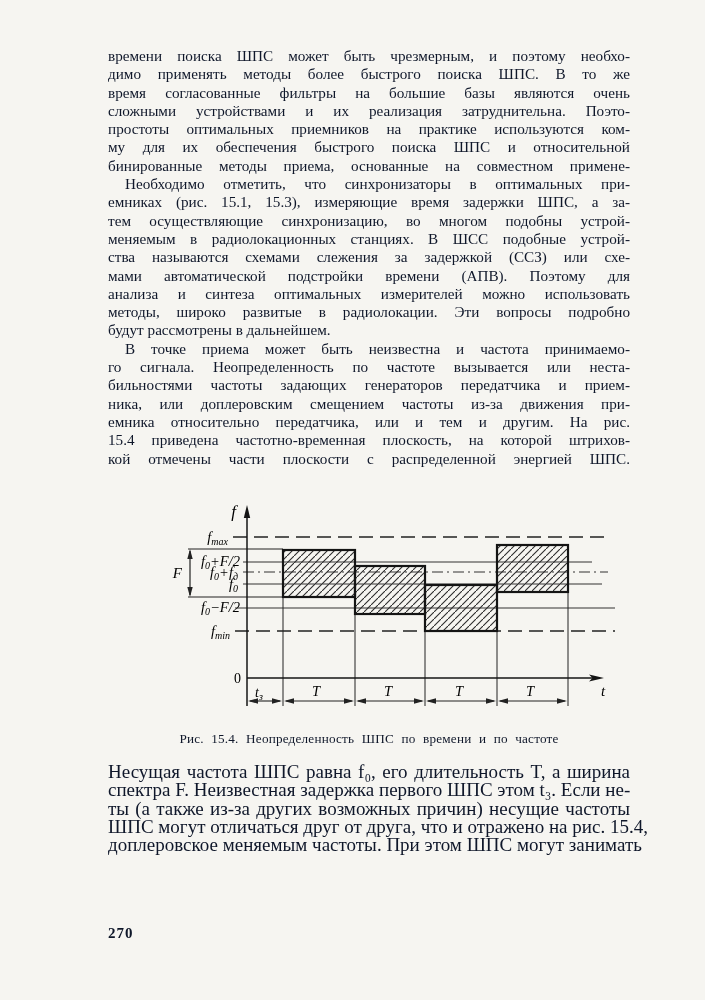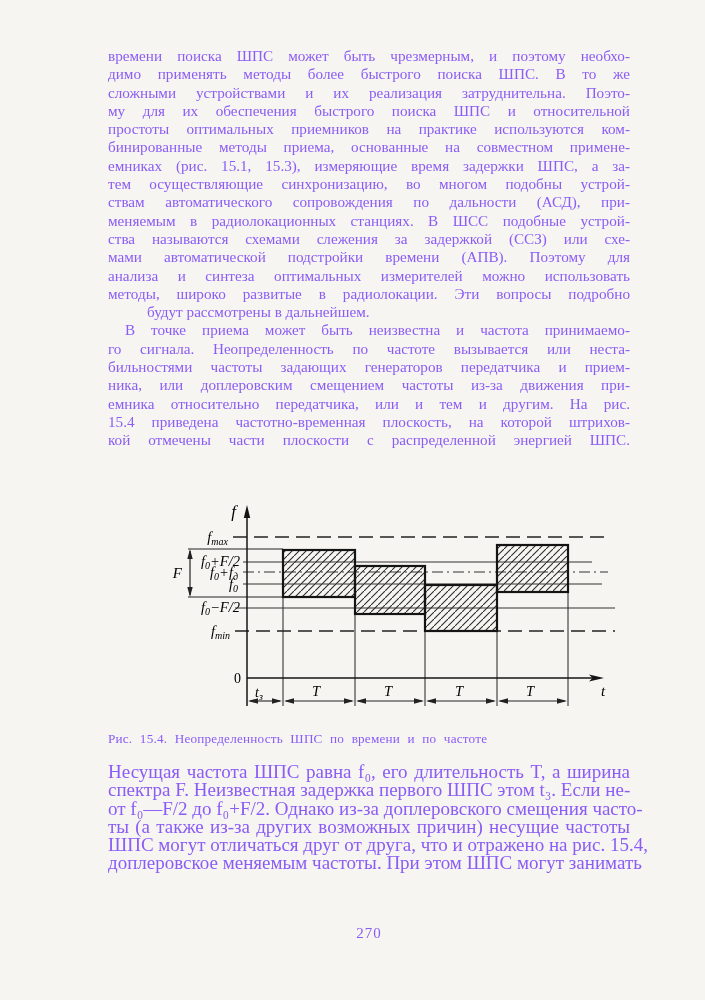--- a/index.html
+++ b/index.html
@@ -1,69 +1,70 @@
 <!DOCTYPE html>
 <html lang="ru"><head>
 <meta charset="utf-8">
 <style>
   html,body{margin:0;padding:0;}
   .page{
     position:relative;
     width:705px;height:1000px;
     background:#f6f5f1;
-    color:#8b5cf6;
+    color:#0f172a;
     font-family:"Liberation Serif","DejaVu Serif",serif;
     overflow:hidden;
   }
   .column{
     position:absolute;left:108px;top:47px;width:522px;
     font-size:15.2px;line-height:18.3px;
   }
   .ln{
     text-align:justify;
     text-align-last:justify;
     height:18.3px;
     white-space:nowrap;
   }
-  .ln.end{text-align-last:left;margin-left:39px;}
+  .ln.end{text-align-last:left;}
   .ln.indent{text-indent:17px;}
   .figure-wrap{position:absolute;left:0;top:500px;width:705px;height:220px;}
   .caption{
     position:absolute;left:108px;top:731px;width:522px;
-    font-size:13.2px;word-spacing:4px;
+    text-align:center;font-size:13.2px;word-spacing:4px;
     letter-spacing:0.2px;
   }
   .para4{
     position:absolute;left:108px;top:763px;width:522px;
     font-size:19px;line-height:18.35px;
   }
   .folio{
     position:absolute;left:108px;top:925px;width:522px;
-    text-align:center;font-weight:normal;font-size:15px;letter-spacing:1px;
+    font-weight:bold;font-size:15px;letter-spacing:1px;
   }
   svg text{font-family:"Liberation Serif","DejaVu Serif",serif;}
 </style>
 </head>
 <body>
 
 <div class="page">
 
   <div class="column">
     <div>
       <div class="ln">времени поиска ШПС может быть чрезмерным, и поэтому необхо-</div>
       <div class="ln">димо применять методы более быстрого поиска ШПС.  В то же</div>
+      <div class="ln">время согласованные фильтры на большие базы являются очень</div>
       <div class="ln">сложными устройствами и их реализация затруднительна. Поэто-</div>
+      <div class="ln">простоты оптимальных приемников на практике используются ком-</div>
       <div class="ln">му для их обеспечения быстрого поиска ШПС и относительной</div>
-      <div class="ln">простоты оптимальных приемников на практике используются ком-</div>
       <div class="ln">бинированные методы приема, основанные на совместном примене-</div>
     </div>
     <div>
+      <div class="ln indent">Необходимо отметить, что синхронизаторы в оптимальных при-</div>
       <div class="ln">емниках (рис. 15.1, 15.3), измеряющие время задержки ШПС, а за-</div>
       <div class="ln">тем осуществляющие синхронизацию, во многом подобны устрой-</div>
-      <div class="ln">ствам автоматического сопровождения по дальности (АСД), при-</div>
       <div class="ln">меняемым в радиолокационных станциях. В ШСС подобные устрой-</div>
       <div class="ln">ства называются схемами слежения за задержкой (ССЗ) или схе-</div>
       <div class="ln">мами автоматической подстройки времени (АПВ). Поэтому для</div>
       <div class="ln">анализа и синтеза оптимальных измерителей можно использовать</div>
       <div class="ln">методы, широко развитые в радиолокации. Эти вопросы подробно</div>
       <div class="ln end">будут рассмотрены в дальнейшем.</div>
     </div>
     <div>
       <div class="ln indent">В точке приема может быть неизвестна и  частота принимаемо-</div>
       <div class="ln">го сигнала. Неопределенность по частоте вызывается или  неста-</div>
@@ -148,21 +149,20 @@
       <text x="459" y="196" font-size="14.5" font-style="italic" text-anchor="middle"><tspan>T</tspan></text>
       <text x="530" y="196" font-size="14.5" font-style="italic" text-anchor="middle"><tspan>T</tspan></text>
     </svg>
   </div>
 
   <div class="caption">Рис. 15.4. Неопределенность ШПС по времени и по частоте</div>
 
   <div class="para4">
     <div class="ln">Несущая частота ШПС равна f₀, его длительность T, а  ширина</div>
     <div class="ln">спектра F. Неизвестная задержка первого ШПС этом t₃. Если не-</div>
-    <div class="ln">от f₀—F/2 до f₀+F/2. Однако из-за доплеровского смещения часто-</div>
     <div class="ln">ты (а также из-за других возможных причин) несущие частоты</div>
     <div class="ln">ШПС могут отличаться друг от друга, что и отражено на рис. 15.4,</div>
     <div class="ln">доплеровское меняемым частоты. При этом ШПС могут занимать</div>
   </div>
 
   <div class="folio">270</div>
 
 </div>
 
 </body></html>

